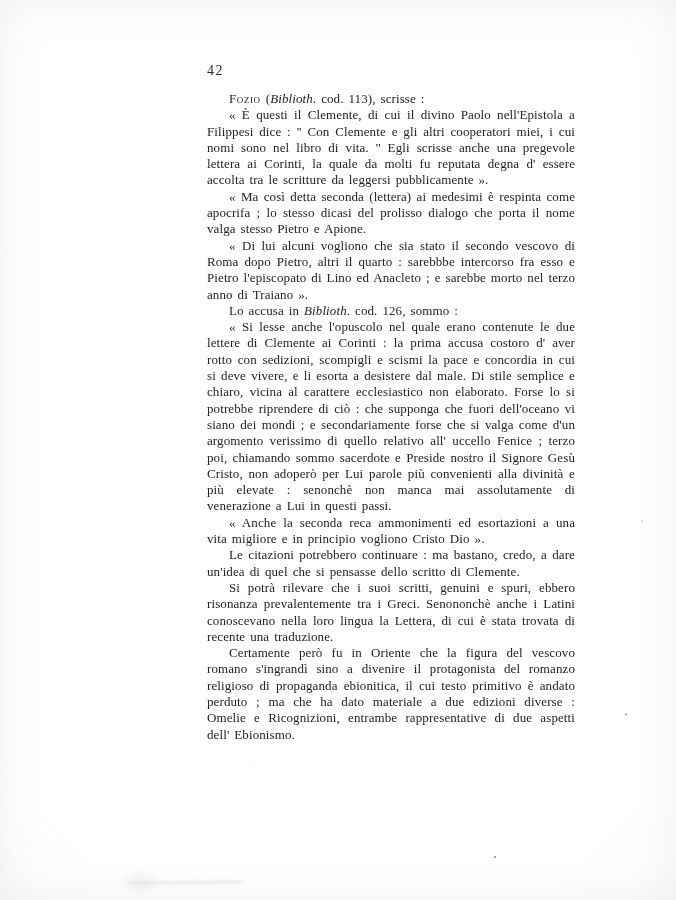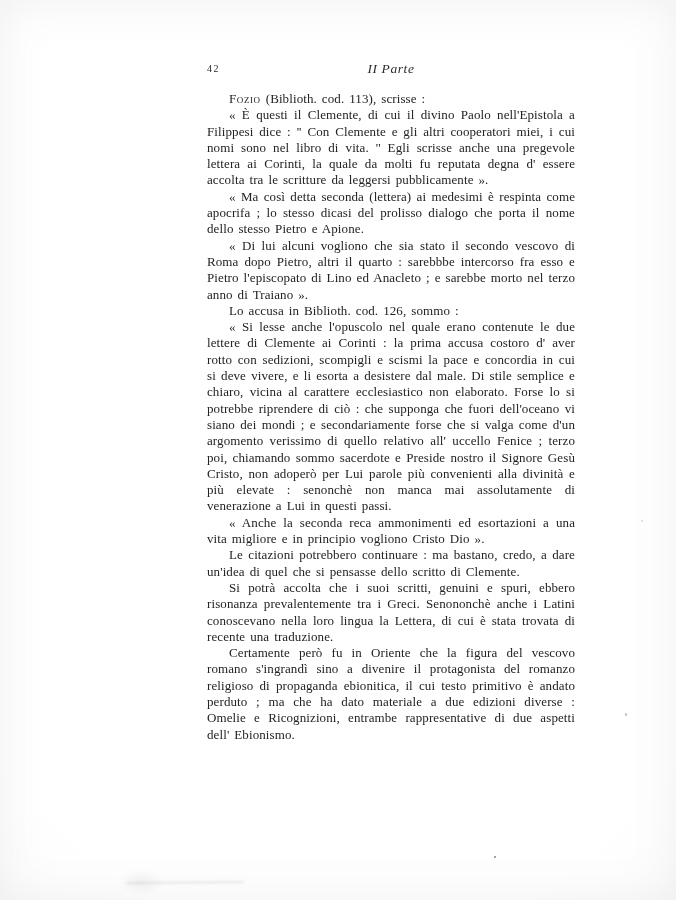--- a/index.html
+++ b/index.html
@@ -26,21 +26,21 @@
     position: absolute;
     top: 60px;
     left: 207px;
     width: 368px;
     height: 20px;
   }
   .page-number {
     position: absolute;
     left: 0;
     top: 3px;
-    font-size: 10px;
+    font-size: 14px;
     letter-spacing: 1.5px;
     color: #2c2c2c;
   }
   .header-title {
     text-align: center;
     font-style: italic;
     font-size: 13.5px;
     letter-spacing: 0.6px;
     color: #2c2c2c;
     padding-top: 1px;
@@ -55,21 +55,21 @@
     line-height: 16.3px;
     text-align: justify;
     text-rendering: optimizeLegibility;
   }
   .para {
     margin: 0;
     text-indent: 22px;
     word-spacing: 1.6px;
     letter-spacing: 0.1px;
   }
-  .para .italic { }
+  .para .italic { font-style: italic; }
   .para .smallcaps { font-variant: small-caps; letter-spacing: 0.6px; margin-top: 20px; }
 
   
   .artifact { position: absolute; pointer-events: none; }
   .smudge-bottom-left {
     left: 118px; top: 868px; width: 46px; height: 28px;
     border-radius: 50%;
     background: radial-gradient(ellipse at center, rgba(90,90,95,0.07), rgba(90,90,95,0) 70%);
   }
   .squiggle-bottom {
@@ -95,33 +95,32 @@
     background: rgba(70,70,75,0.22);
   }
 </style>
 </head>
 <body>
 
 <div class="scan-page">
 
   <div class="running-header">
     <span class="page-number">42</span>
-    <div class="header-title">II Parte</div>
   </div>
 
   <div class="text-block">
       <p class="para"><span class="smallcaps">Fozio</span><span> (</span><span class="italic">Biblioth</span><span>. cod. 113), scrisse :</span></p>
       <p class="para"><span>« È questi il Clemente, di cui il divino Paolo nell'Epistola a Filippesi dice : '' Con Clemente e gli altri cooperatori miei, i cui nomi sono nel libro di vita. '' Egli scrisse anche una pregevole lettera ai Corinti, la quale da molti fu reputata degna d' essere accolta tra le scritture da leggersi pubblicamente ».</span></p>
-      <p class="para"><span>« Ma così detta seconda (lettera) ai medesimi è respinta come apocrifa ; lo stesso dicasi del prolisso dialogo che porta il nome dello stesso Pietro e Apione.</span></p>
+      <p class="para"><span>« Ma così detta seconda (lettera) ai medesimi è respinta come apocrifa ; lo stesso dicasi del prolisso dialogo che porta il nome valga stesso Pietro e Apione.</span></p>
       <p class="para"><span>« Di lui alcuni vogliono che sia stato il secondo vescovo di Roma dopo Pietro, altri il quarto : sarebbbe intercorso fra esso e Pietro l'episcopato di Lino ed Anacleto ; e sarebbe morto nel terzo anno di Traiano ».</span></p>
       <p class="para"><span>Lo accusa in </span><span class="italic">Biblioth</span><span>. cod. 126, sommo :</span></p>
       <p class="para"><span>« Si lesse anche l'opuscolo nel quale erano contenute le due lettere di Clemente ai Corinti : la prima accusa costoro d' aver rotto con sedizioni, scompigli e scismi la pace e concordia in cui si deve vivere, e li esorta a desistere dal male. Di stile semplice e chiaro, vicina al carattere ecclesiastico non elaborato. Forse lo si potrebbe riprendere di ciò : che supponga che fuori dell'oceano vi siano dei mondi ; e secondariamente forse che si valga come d'un argomento verissimo di quello relativo all' uccello Fenice ; terzo poi, chiamando sommo sacerdote e Preside nostro il Signore Gesù Cristo, non adoperò per Lui parole più convenienti alla divinità e più elevate : senonchè non manca mai assolutamente di venerazione a Lui in questi passi.</span></p>
       <p class="para"><span>« Anche la seconda reca ammonimenti ed esortazioni a una vita migliore e in principio vogliono Cristo Dio ».</span></p>
       <p class="para"><span>Le citazioni potrebbero continuare : ma bastano, credo, a dare un'idea di quel che si pensasse dello scritto di Clemente.</span></p>
-      <p class="para"><span>Si potrà accolta che i suoi scritti, genuini e spuri, ebbero risonanza prevalentemente tra i Greci. Senononchè anche i Latini conoscevano nella loro lingua la Lettera, di cui è stata trovata di recente una traduzione.</span></p>
+      <p class="para"><span>Si potrà rilevare che i suoi scritti, genuini e spuri, ebbero risonanza prevalentemente tra i Greci. Senononchè anche i Latini conoscevano nella loro lingua la Lettera, di cui è stata trovata di recente una traduzione.</span></p>
       <p class="para"><span>Certamente però fu in Oriente che la figura del vescovo romano s'ingrandì sino a divenire il protagonista del romanzo religioso di propaganda ebionitica, il cui testo primitivo è andato perduto ; ma che ha dato materiale a due edizioni diverse : Omelie e Ricognizioni, entrambe rappresentative di due aspetti dell' Ebionismo.</span></p>
     </div>
 
   <div class="artifact smudge-bottom-left"></div>
   <div class="artifact squiggle-bottom"></div>
   <div class="artifact dot-1"></div>
   <div class="artifact dot-2"></div>
   <div class="artifact dot-3"></div>
 
 </div>

